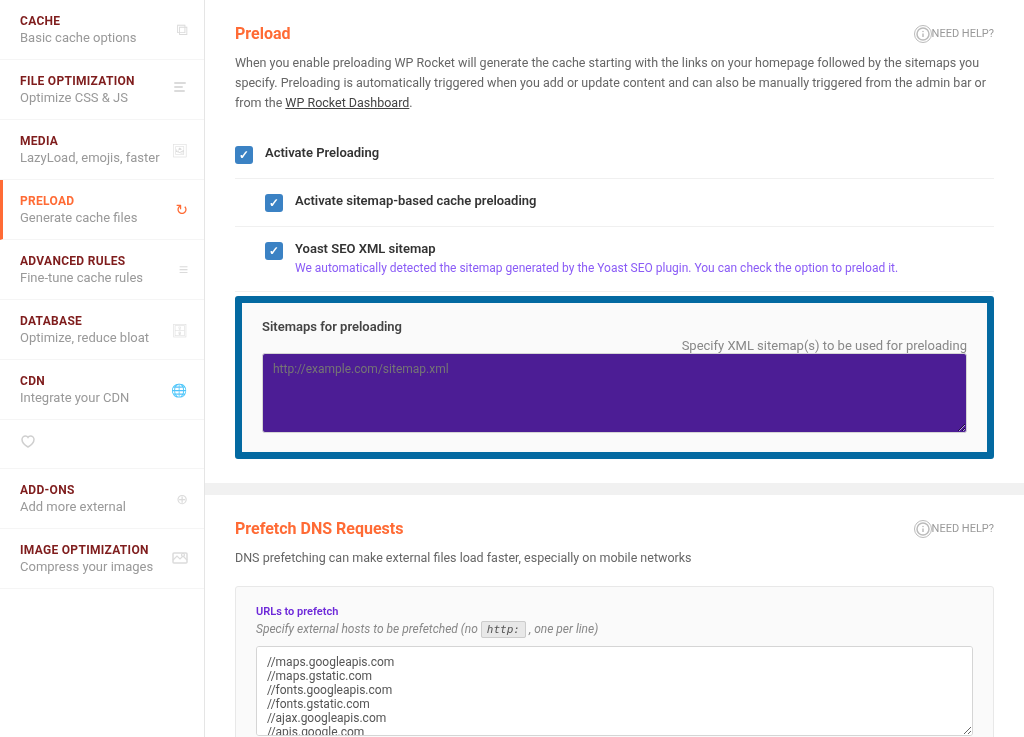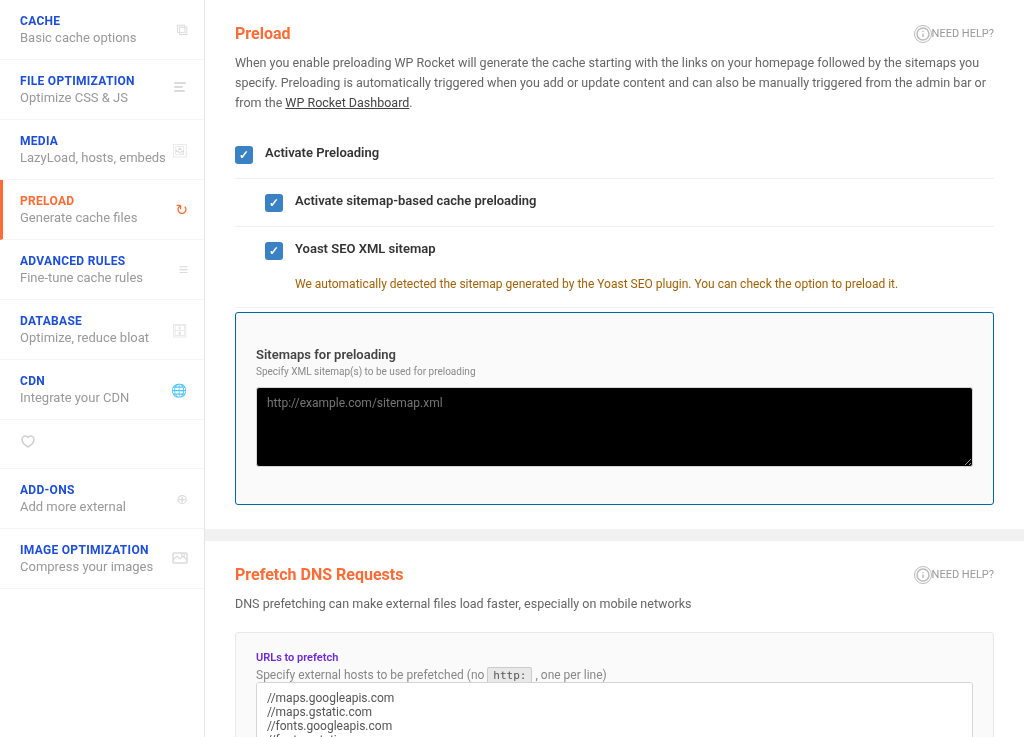--- a/index.html
+++ b/index.html
@@ -34,21 +34,21 @@
     }
     .sidebar-item.active {
       border-left: 3px solid #ff6b35;
       padding-left: 17px;
       background: #fff;
     }
     .sidebar-item-text {}
     .sidebar-item-title {
       font-weight: 700;
       font-size: 12px;
-      color: #1d4ed8;
+      color: #7f1d1d;
       text-transform: uppercase;
       letter-spacing: 0.3px;
       display: block;
     }
     .sidebar-item.active .sidebar-item-title {
       color: #ff6b35;
     }
     .sidebar-item-subtitle {
       font-size: 13px;
       color: #999;
@@ -149,53 +149,53 @@
       font-size: 12px;
       font-weight: bold;
     }
     .option-label {
       font-size: 13px;
       font-weight: 600;
       color: #333;
     }
     .option-sublabel {
       font-size: 12px;
-      color: #a16207;
-      margin-top: 19px;
+      color: #8b5cf6;
+      margin-top: 3px;
       line-height: 1.5;
     }
     .sitemaps-section {
       background: #fafafa;
-      border: 1px solid #0369a1;
+      border: 7px solid #0369a1;
       border-radius: 3px;
-      padding: 34px 20px;
+      padding: 16px 20px;
       margin-top: 4px;
     }
     .sitemaps-title {
       font-size: 13px;
       font-weight: 600;
       color: #444;
       margin-bottom: 4px;
     }
     .sitemaps-desc {
-      font-size: 10px;
+      font-size: 13px;
       color: #888;
-      margin-bottom: 10px;
+      text-align: right;
     }
     .textarea-field {
       width: 100%;
       min-height: 80px;
       border: 1px solid #d5d5d5;
       border-radius: 3px;
       padding: 8px 10px;
       font-size: 12px;
       color: #aaa;
       resize: vertical;
       font-family: inherit;
-      background: #000000;
+      background: #4c1d95;
     }
     .section-divider {
       height: 12px;
       background: #f1f1f1;
     }
 
     
     .urls-section {
       background: #fafafa;
       border: 1px solid #e8e8e8;
@@ -205,20 +205,22 @@
     }
     .urls-title {
       font-size: 11px;
       font-weight: 600;
       color: #6d28d9;
       margin-bottom: 4px;
     }
     .urls-desc {
       font-size: 12px;
       color: #888;
+      margin-bottom: 10px;
+      font-style: italic;
     }
     .inline-code {
       background: #e8e8e8;
       border: 1px solid #ccc;
       border-radius: 2px;
       padding: 1px 5px;
       font-family: monospace;
       font-size: 11px;
       color: #555;
     }
@@ -270,21 +272,21 @@
           <rect x="2" y="2" width="12" height="2" rx="1" fill="#ccc"></rect>
           <rect x="2" y="6" width="9" height="2" rx="1" fill="#ccc"></rect>
           <rect x="2" y="10" width="11" height="2" rx="1" fill="#ccc"></rect>
         </svg>
       </span>
     </div>
 
     <div class="sidebar-item">
       <div class="sidebar-item-text">
         <span class="sidebar-item-title">MEDIA</span>
-        <span class="sidebar-item-subtitle">LazyLoad, hosts, embeds</span>
+        <span class="sidebar-item-subtitle">LazyLoad, emojis, faster</span>
       </div>
       <span class="sidebar-icon icon-image"></span>
     </div>
 
     <div class="sidebar-item active">
       <div class="sidebar-item-text">
         <span class="sidebar-item-title">PRELOAD</span>
         <span class="sidebar-item-subtitle">Generate cache files</span>
       </div>
       <span class="sidebar-icon icon-preload" style="color:#ff6b35;"></span>

